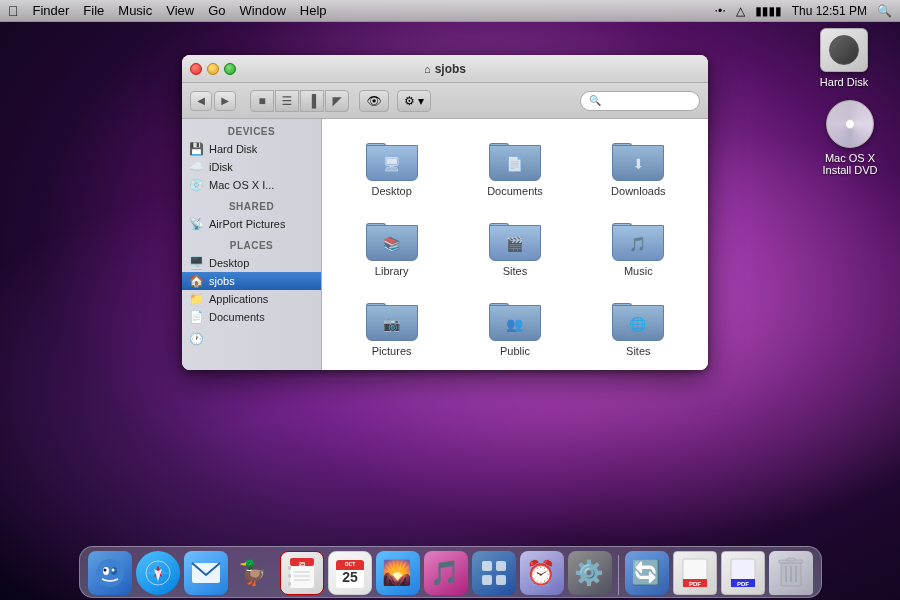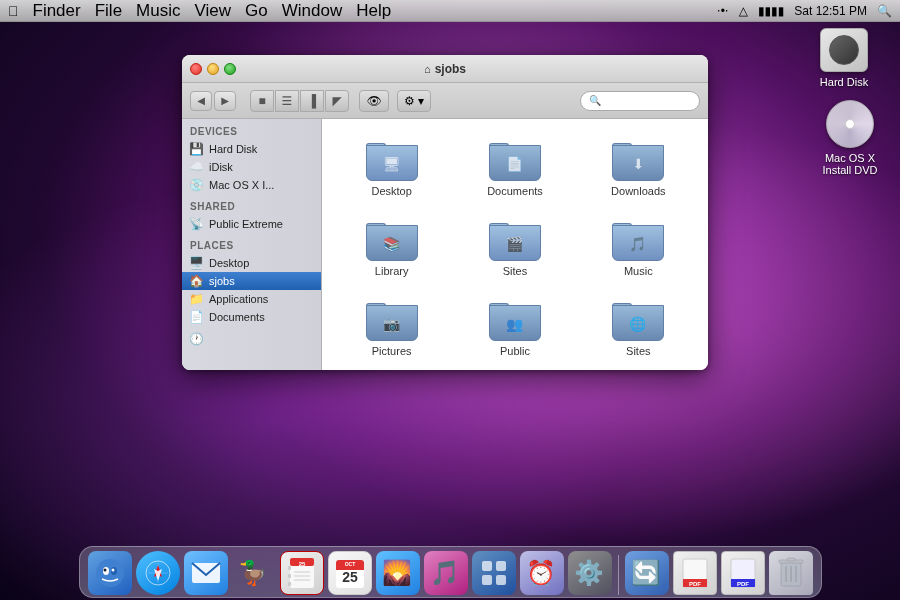--- a/index.html
+++ b/index.html
@@ -45,21 +45,21 @@
       align-items: center;
       gap: 14px;
     }
     .menubar-right {
       margin-left: auto;
       display: flex;
       align-items: center;
       gap: 10px;
     }
     .menubar-item {
-      font-size: 17px;
+      font-size: 13px;
       color: #000;
       cursor: default;
       font-weight: 500;
     }
     .apple-logo {
       font-size: 14px;
       color: #000;
     }
     .menubar-right-item {
       font-size: 12px;
@@ -293,20 +293,21 @@
       border-right: 1px solid #b0b0b0;
       overflow-y: auto;
       padding: 4px 0;
     }
     .sidebar::-webkit-scrollbar { width: 8px; }
     .sidebar::-webkit-scrollbar-track { background: #d0d0d8; }
     .sidebar::-webkit-scrollbar-thumb { background: #a0a0a8; border-radius: 4px; }
 
     .sidebar-section {
       margin-bottom: 4px;
+      text-align: center;
     }
     .sidebar-section-header {
       font-size: 10px;
       font-weight: bold;
       color: #666;
       padding: 3px 8px;
       text-transform: uppercase;
       letter-spacing: 0.5px;
     }
     .sidebar-item {
@@ -475,21 +476,21 @@
       <span class="menubar-item">Music</span>
       <span class="menubar-item">View</span>
       <span class="menubar-item">Go</span>
       <span class="menubar-item">Window</span>
       <span class="menubar-item">Help</span>
     </div>
     <div class="menubar-right">
       <span class="menubar-right-item">⋅•⋅</span>
       <span class="menubar-right-item">△</span>
       <span class="menubar-right-item">▮▮▮▮</span>
-      <span class="menubar-right-item">Sat 12:51 PM</span>
+      <span class="menubar-right-item">Thu 12:51 PM</span>
       <span class="menubar-right-item">🔍</span>
     </div>
   </div>
 
   <div class="desktop-icon hdd-icon">
     <div class="hdd-shape"></div>
     <span class="icon-label">Hard Disk</span>
   </div>
 
   <div class="desktop-icon dvd-icon">
@@ -547,21 +548,21 @@
           <div class="sidebar-item">
             <span class="sidebar-icon">💿</span>
             <span>Mac OS X I...</span>
           </div>
         </div>
 
         <div class="sidebar-section">
           <div class="sidebar-section-header">SHARED</div>
           <div class="sidebar-item">
             <span class="sidebar-icon">📡</span>
-            <span>Public Extreme</span>
+            <span>AirPort Pictures</span>
           </div>
         </div>
 
         <div class="sidebar-section">
           <div class="sidebar-section-header">PLACES</div>
           <div class="sidebar-item">
             <span class="sidebar-icon">🖥️</span>
             <span>Desktop</span>
           </div>
           <div class="sidebar-item active">

